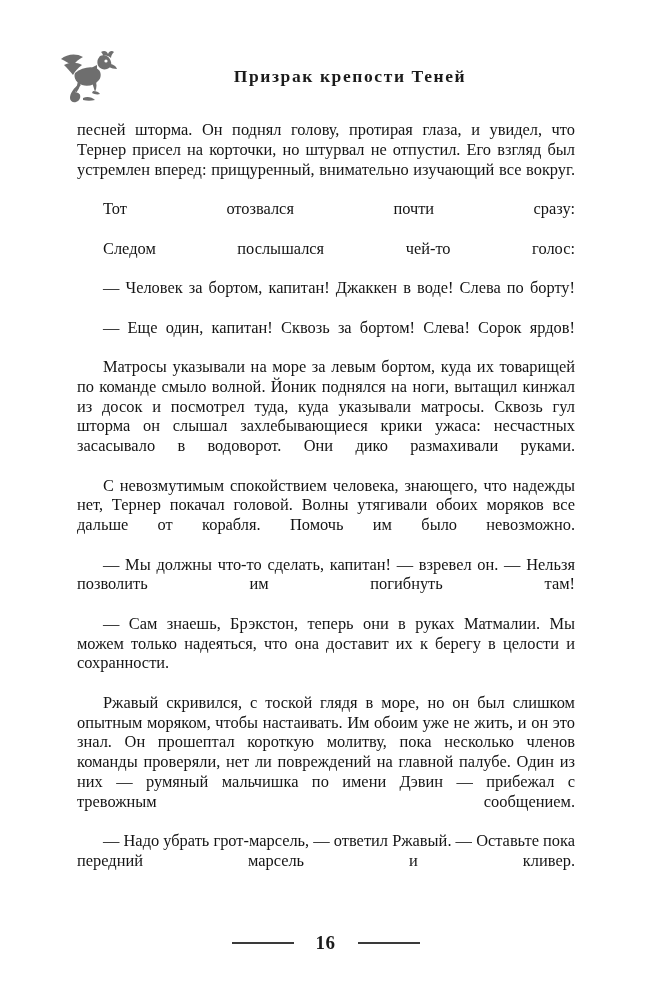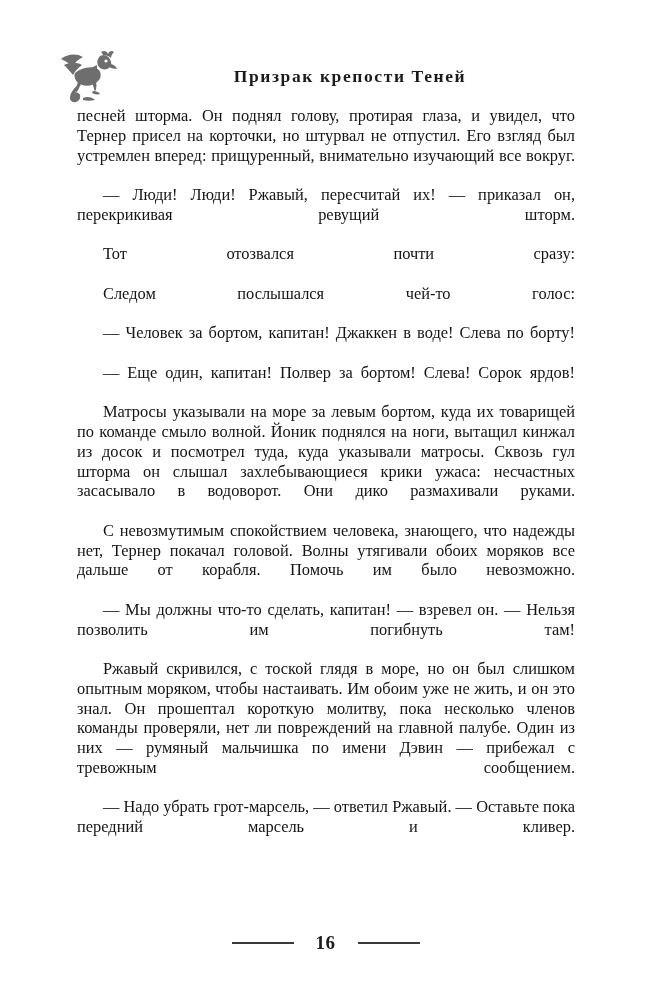--- a/index.html
+++ b/index.html
@@ -57,21 +57,21 @@
     color: #141414;
     text-align: justify;
     text-justify: inter-word;
     hyphens: manual;
   }
   .textblock p {
     margin: 0;
     text-indent: 26px;
     text-align: justify;
   }
-  .textblock p.no-indent { text-indent: 0; }
+  .textblock p.no-indent { text-indent: 0; margin-top: 14px; }
   
   .textblock p:after {
     content: "";
     display: inline-block;
     width: 100%;
   }
 
   
   .folio {
     position: absolute;
@@ -129,28 +129,28 @@
           <path d="M22 38 C17 42 13 47 13 52 C13 55 16 57 19 56 C22 55 24 52 23 49 C22 47 20 46 18 47 C19 44 21 41 24 39 Z"></path>
           <path d="M26 52 C30 50 35 51 38 54 C34 55 30 55 26 54 Z"></path>
         </g>
       </svg>
     </span>
     <div class="head-title">Призрак крепости Теней</div>
   </div>
 
   <div class="textblock">
       <p class="no-indent">песней шторма. Он поднял голову, протирая глаза, и увидел, что Тернер присел на корточки, но штурвал не отпустил. Его взгляд был устремлен вперед: прищуренный, внимательно изучающий все вокруг.</p>
-      <p>— Люди! Люди! Ржавый, пересчитай их! — приказал он, перекрикивая ревущий шторм.</p>
       <p>Тот отозвался почти сразу:</p>
       <p>Следом послышался чей-то голос:</p>
       <p>— Человек за бортом, капитан! Джаккен в воде! Слева по борту!</p>
-      <p>— Еще один, капитан! Полвер за бортом! Слева! Сорок ярдов!</p>
+      <p>— Еще один, капитан! Сквозь за бортом! Слева! Сорок ярдов!</p>
       <p>Матросы указывали на море за левым бортом, куда их товарищей по команде смыло волной. Йоник поднялся на ноги, вытащил кинжал из досок и посмотрел туда, куда указывали матросы. Сквозь гул шторма он слышал захлебывающиеся крики ужаса: несчастных засасывало в водоворот. Они дико размахивали руками.</p>
       <p>С невозмутимым спокойствием человека, знающего, что надежды нет, Тернер покачал головой. Волны утягивали обоих моряков все дальше от корабля. Помочь им было невозможно.</p>
       <p>— Мы должны что-то сделать, капитан! — взревел он. — Нельзя позволить им погибнуть там!</p>
+      <p>— Сам знаешь, Брэкстон, теперь они в руках Матмалии. Мы можем только надеяться, что она доставит их к берегу в целости и сохранности.</p>
       <p>Ржавый скривился, с тоской глядя в море, но он был слишком опытным моряком, чтобы настаивать. Им обоим уже не жить, и он это знал. Он прошептал короткую молитву, пока несколько членов команды проверяли, нет ли повреждений на главной палубе. Один из них — румяный мальчишка по имени Дэвин — прибежал с тревожным сообщением.</p>
       <p>— Надо убрать грот-марсель, — ответил Ржавый. — Оставьте пока передний марсель и кливер.</p>
     </div>
 
   <div class="folio">
     <span class="folio-rule"></span>
     <span class="folio-num">16</span>
     <span class="folio-rule"></span>
   </div>
 

